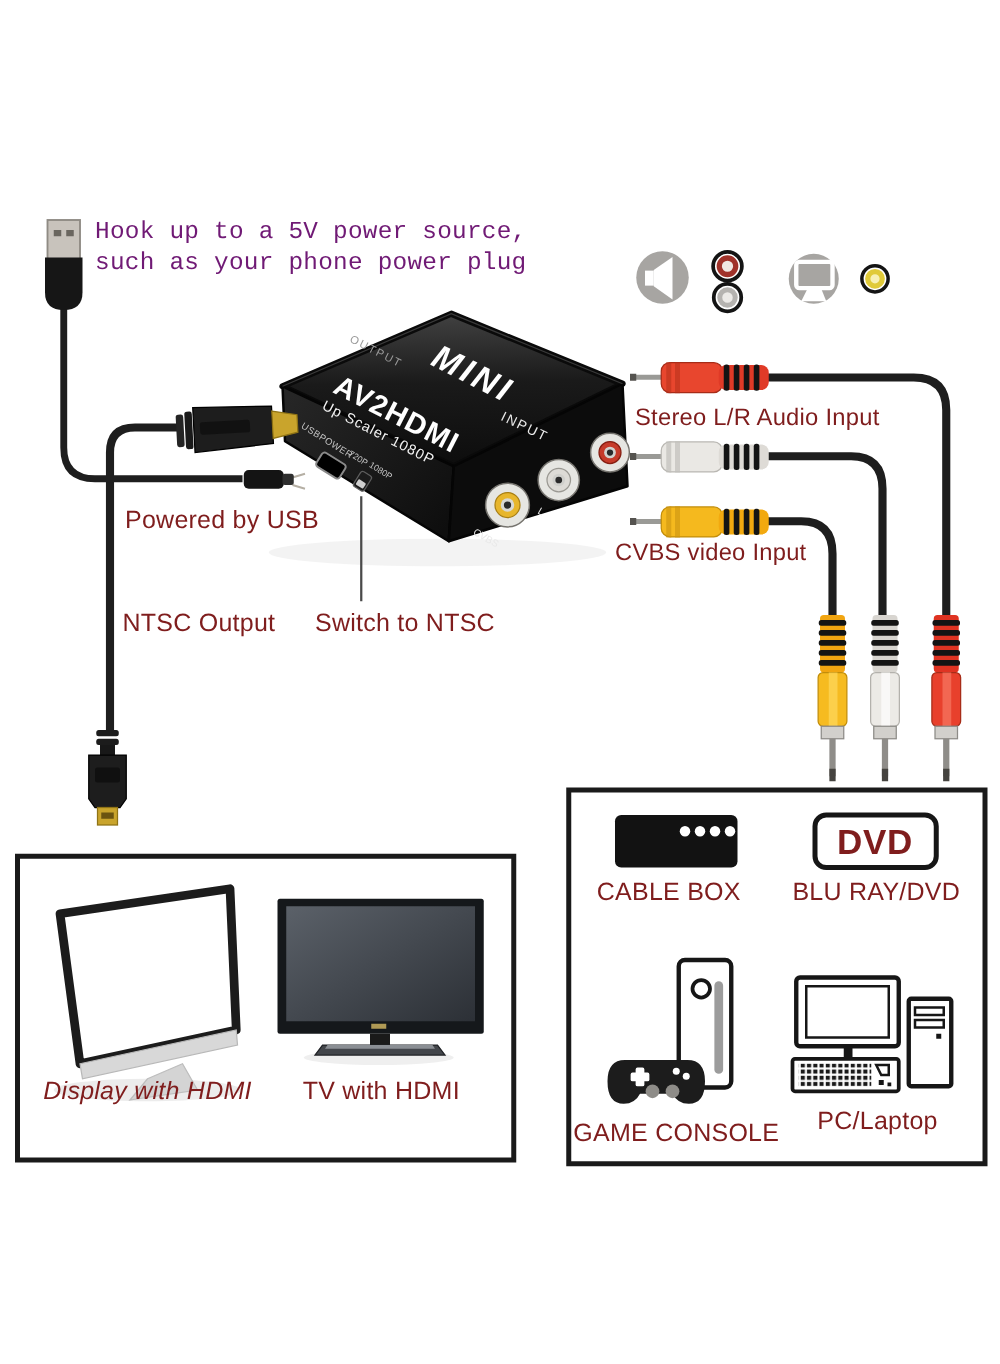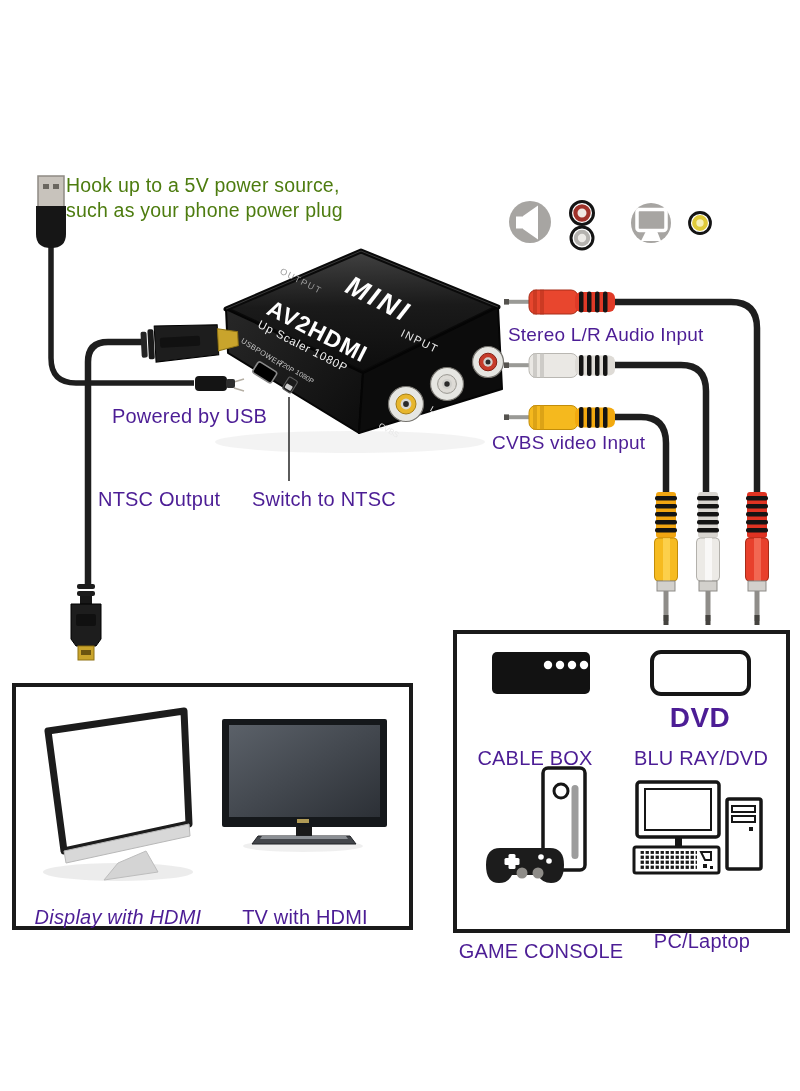--- a/index.html
+++ b/index.html
@@ -1,27 +1,27 @@
 <!DOCTYPE html>
 <html><head>
 <meta charset="utf-8">
 <style>
   html,body{margin:0;padding:0;}
   body{
     width:800px;height:1091px;position:relative;background:#ffffff;
     font-family:"Liberation Sans", sans-serif;color:#1c1c1c;overflow:hidden;
   }
   .label{
-    position:absolute;font-size:20px;letter-spacing:.2px;color:#4c1d95;
+    position:absolute;font-size:20px;letter-spacing:.2px;color:#7f1d1d;
     white-space:nowrap;z-index:5;
   }
-  .label.center{transform:translateX(-50%);margin-top:44px;}
+  .label.center{transform:translateX(-50%);}
   .note{
-    position:absolute;left:66px;top:173px;font-size:19.5px;line-height:25px;
-    color:#4d7c0f;letter-spacing:.2px;z-index:5;
+    position:absolute;left:76px;top:173px;font-size:19.5px;line-height:25px;
+    color:#701a75;letter-spacing:.2px;z-index:5;font-family:Liberation Mono, monospace;
   }
   .legend-box{
     position:absolute;border:4px solid #1a1a1a;background:transparent;
     box-sizing:border-box;z-index:1;
   }
   #box-outputs{left:12px;top:683px;width:401px;height:247px;}
   #box-inputs{left:453px;top:630px;width:337px;height:303px;}
   svg#art{position:absolute;left:0;top:0;z-index:2;}
 </style>
 </head>
@@ -296,21 +296,21 @@
     <rect x="732" y="816" width="23" height="6" fill="#ffffff" stroke="#161616" stroke-width="2"></rect>
     <rect x="749" y="827" width="4" height="4" fill="#161616"></rect>
   </g>
 </svg>
 
 <div class="note">
   <div>Hook up to a 5V power source,</div>
   <div>such as your phone power plug</div>
 </div>
 
-<div class="label" style="left:100px;top:405px;margin-left:12px;">Powered by USB</div>
+<div class="label" style="left:100px;top:405px;">Powered by USB</div>
 <div class="label" style="left:98px;top:488px;">NTSC Output</div>
 <div class="label" style="left:252px;top:488px;">Switch to NTSC</div>
 <div class="label" style="left:508px;top:324px;font-size:19px;">Stereo L/R Audio Input</div>
 <div class="label" style="left:492px;top:432px;font-size:19px;">CVBS video Input</div>
 
 <div class="legend-box" id="box-outputs"></div>
 <div class="legend-box" id="box-inputs"></div>
 
 <div class="label center" style="left:118px;top:862px;font-style:italic;">Display with HDMI</div>
 <div class="label center" style="left:305px;top:862px;">TV with HDMI</div>

